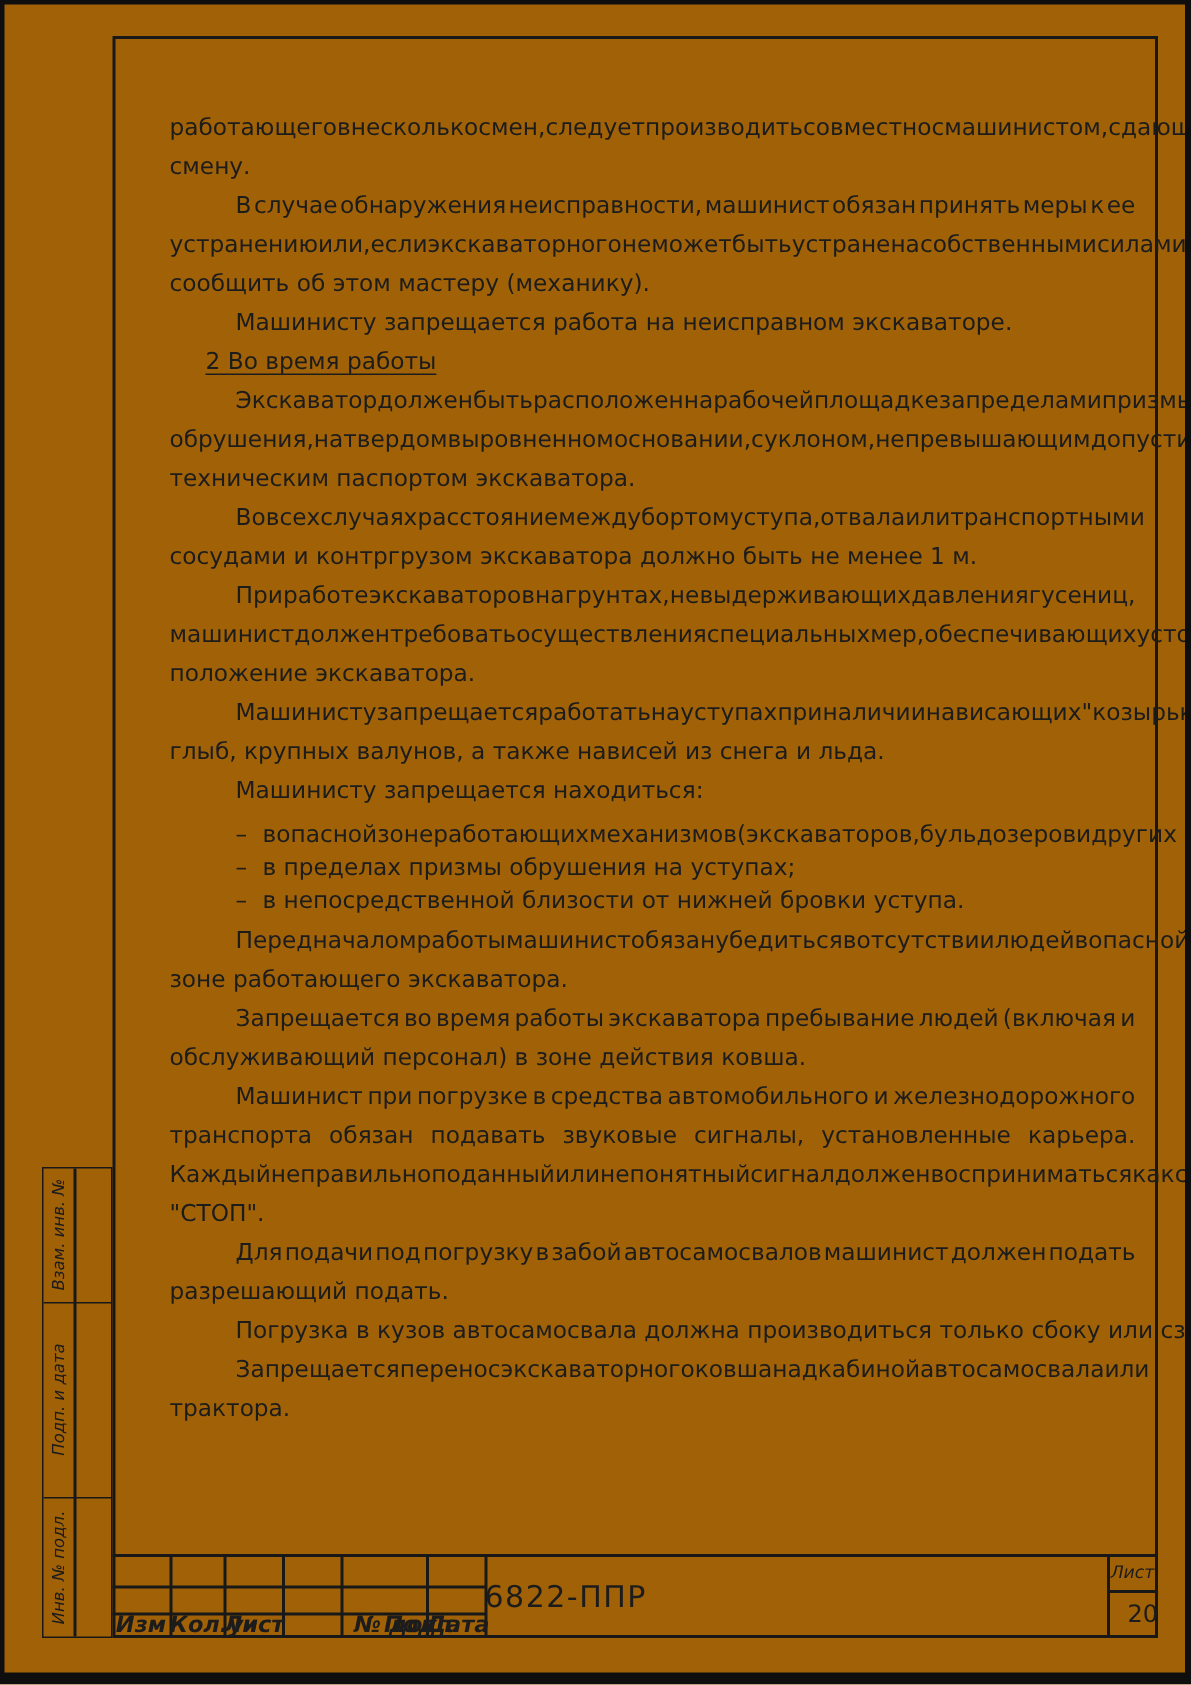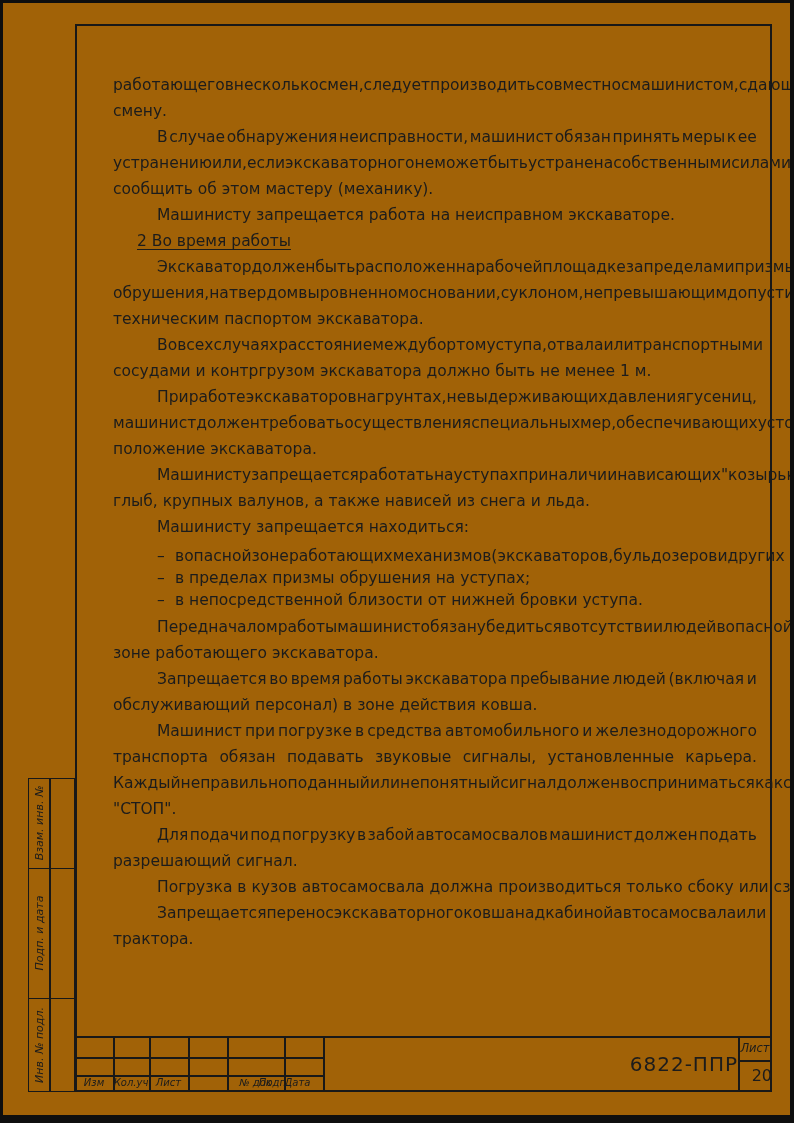--- a/index.html
+++ b/index.html
@@ -33,25 +33,25 @@
   .bline {
     position:relative; height:22px; line-height:22px; font-size:15.5px;
     padding-left:62px; white-space:nowrap;
   }
   .dash { position:absolute; left:44px; top:0; }
   
   .stamp { position:absolute; left:75px; top:1036px; width:697px; height:56px; }
   .ln { position:absolute; background:#181818; }
   .clabel {
     position:absolute; top:39px; height:17px; line-height:16px;
-    font-size:10px; font-style:italic; text-align:center; white-space:nowrap;
+    font-size:15px; font-style:italic; text-align:center; white-space:nowrap;font-weight:bold;
   }
   .code {
     position:absolute; left:248px; top:0; width:415px; height:56px;
-    line-height:56px; text-align:right; font-size:20px; letter-spacing:1px;
+    line-height:56px; text-align:left; font-size:20px; letter-spacing:1px;
   }
   .sheet-label {
     position:absolute; left:663px; top:2px; width:34px; height:22px;
     line-height:21px; text-align:center; font-size:11.5px; font-style:italic;
   }
   .sheet-num {
     position:absolute; left:663px; top:26px; width:34px; height:28px;
     line-height:28px; text-align:right; font-size:16px;
   }
   
@@ -266,21 +266,21 @@
         <span>подачи</span>
         <span>под</span>
         <span>погрузку</span>
         <span>в</span>
         <span>забой</span>
         <span>автосамосвалов</span>
         <span>машинист</span>
         <span>должен</span>
         <span>подать</span>
       </div>
-      <div class="line">разрешающий сигнал.</div>
+      <div class="line">разрешающий подать.</div>
       <div class="line ind">Погрузка в кузов автосамосвала должна производиться только сбоку или сзади.</div>
       <div class="line ind jl">
         <span>Запрещается</span>
         <span>перенос</span>
         <span>экскаваторного</span>
         <span>ковша</span>
         <span>над</span>
         <span>кабиной</span>
         <span>автосамосвала</span>
         <span>или</span>

